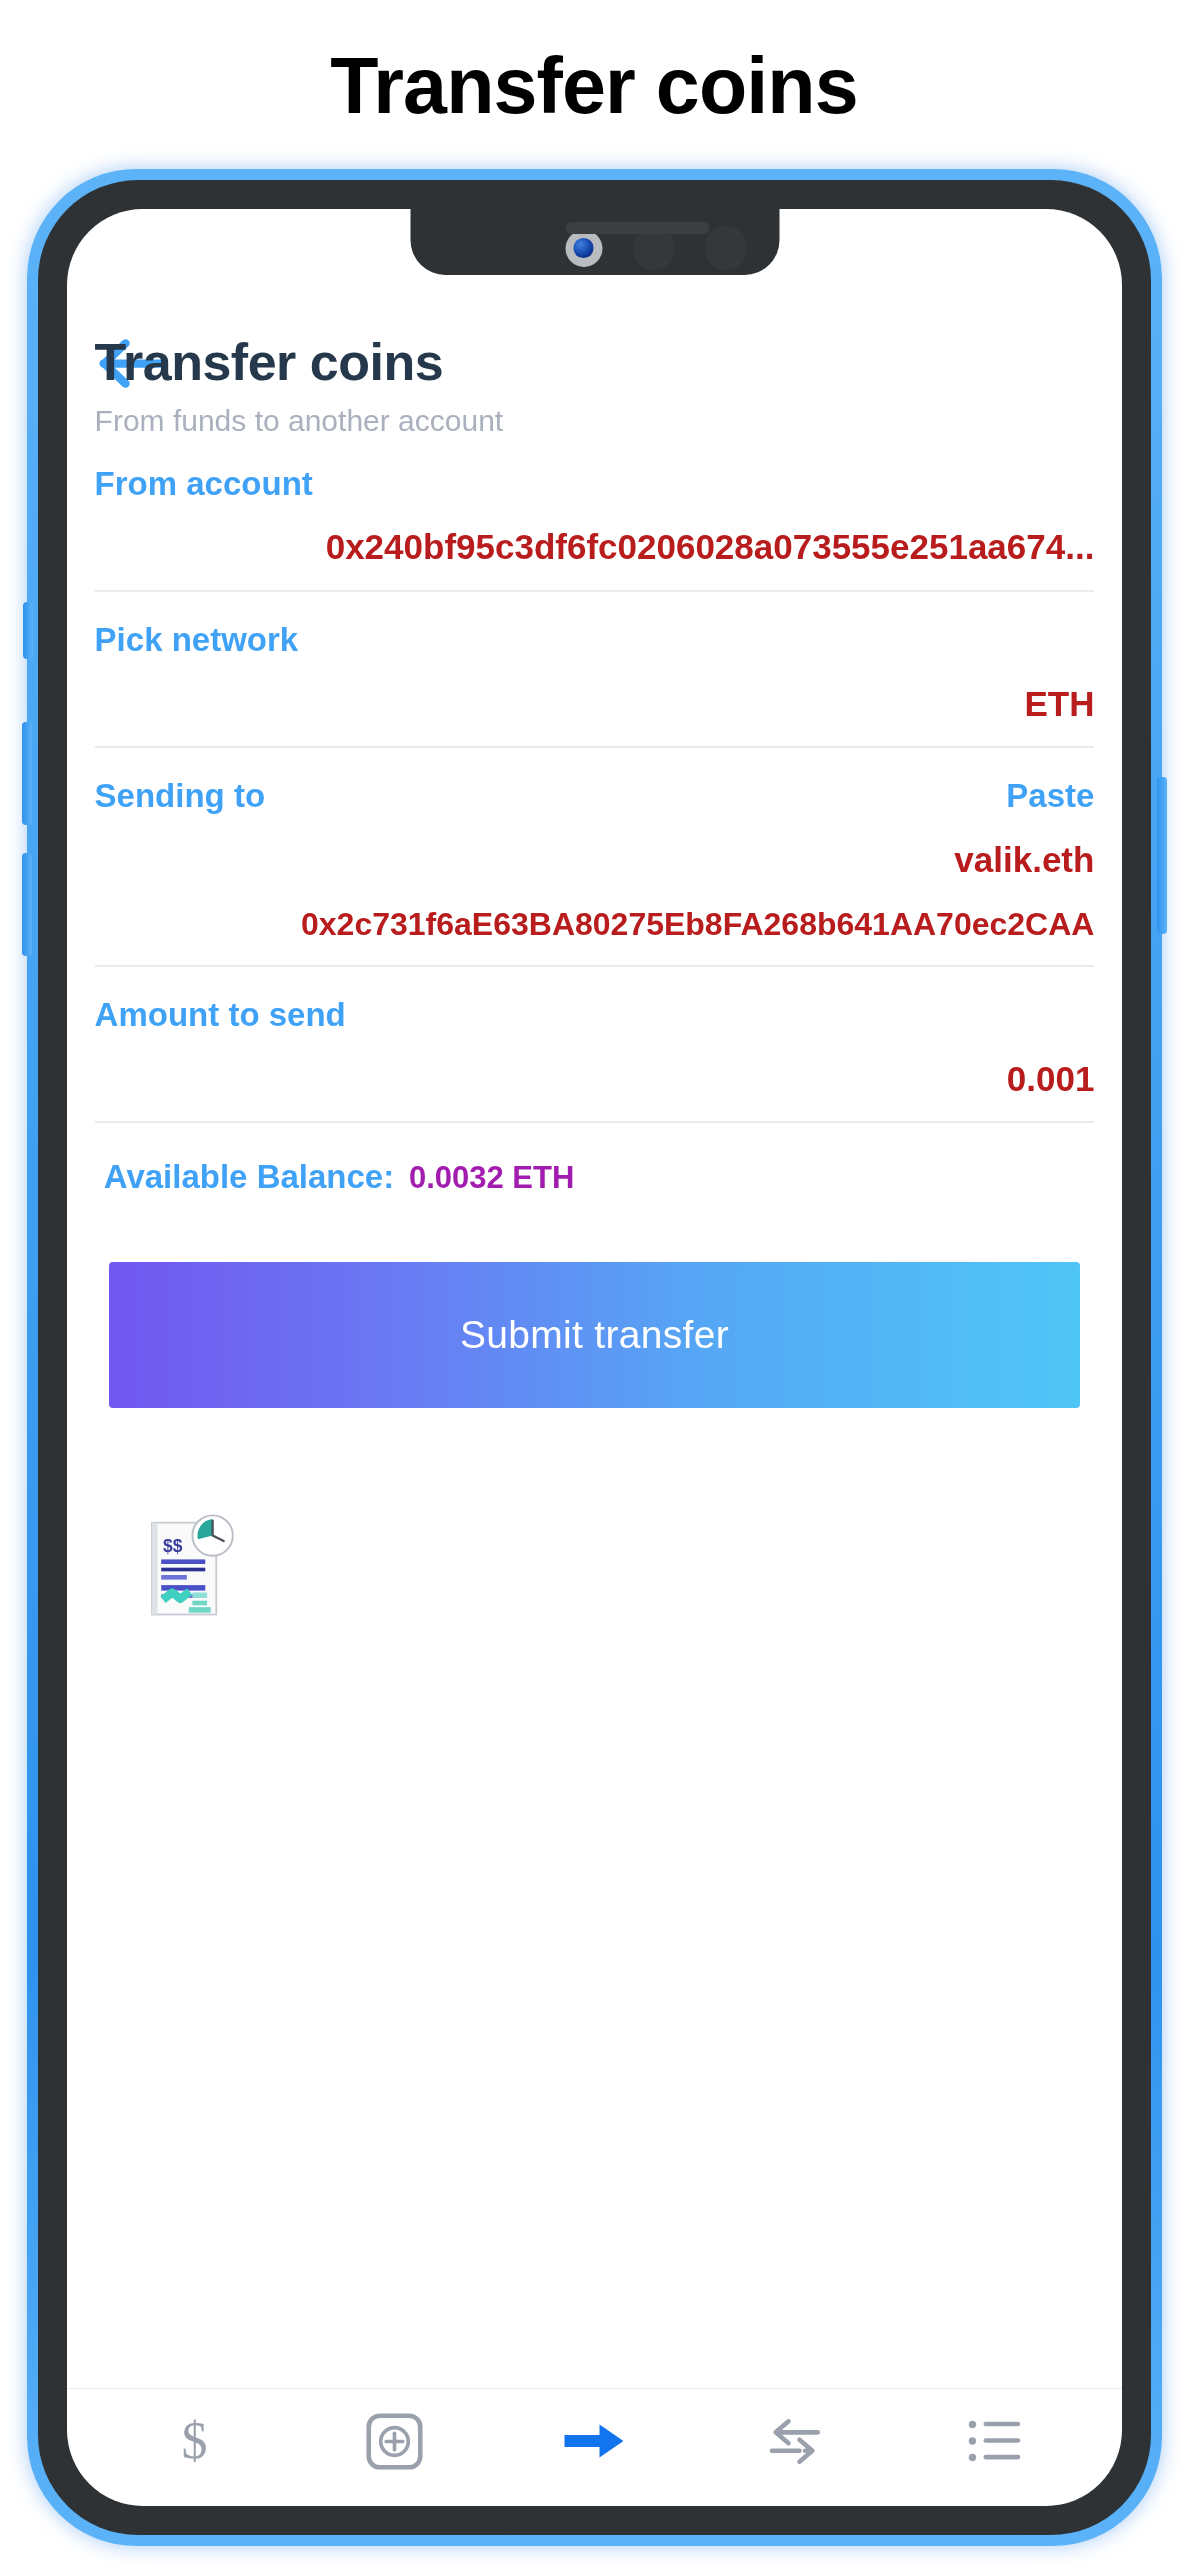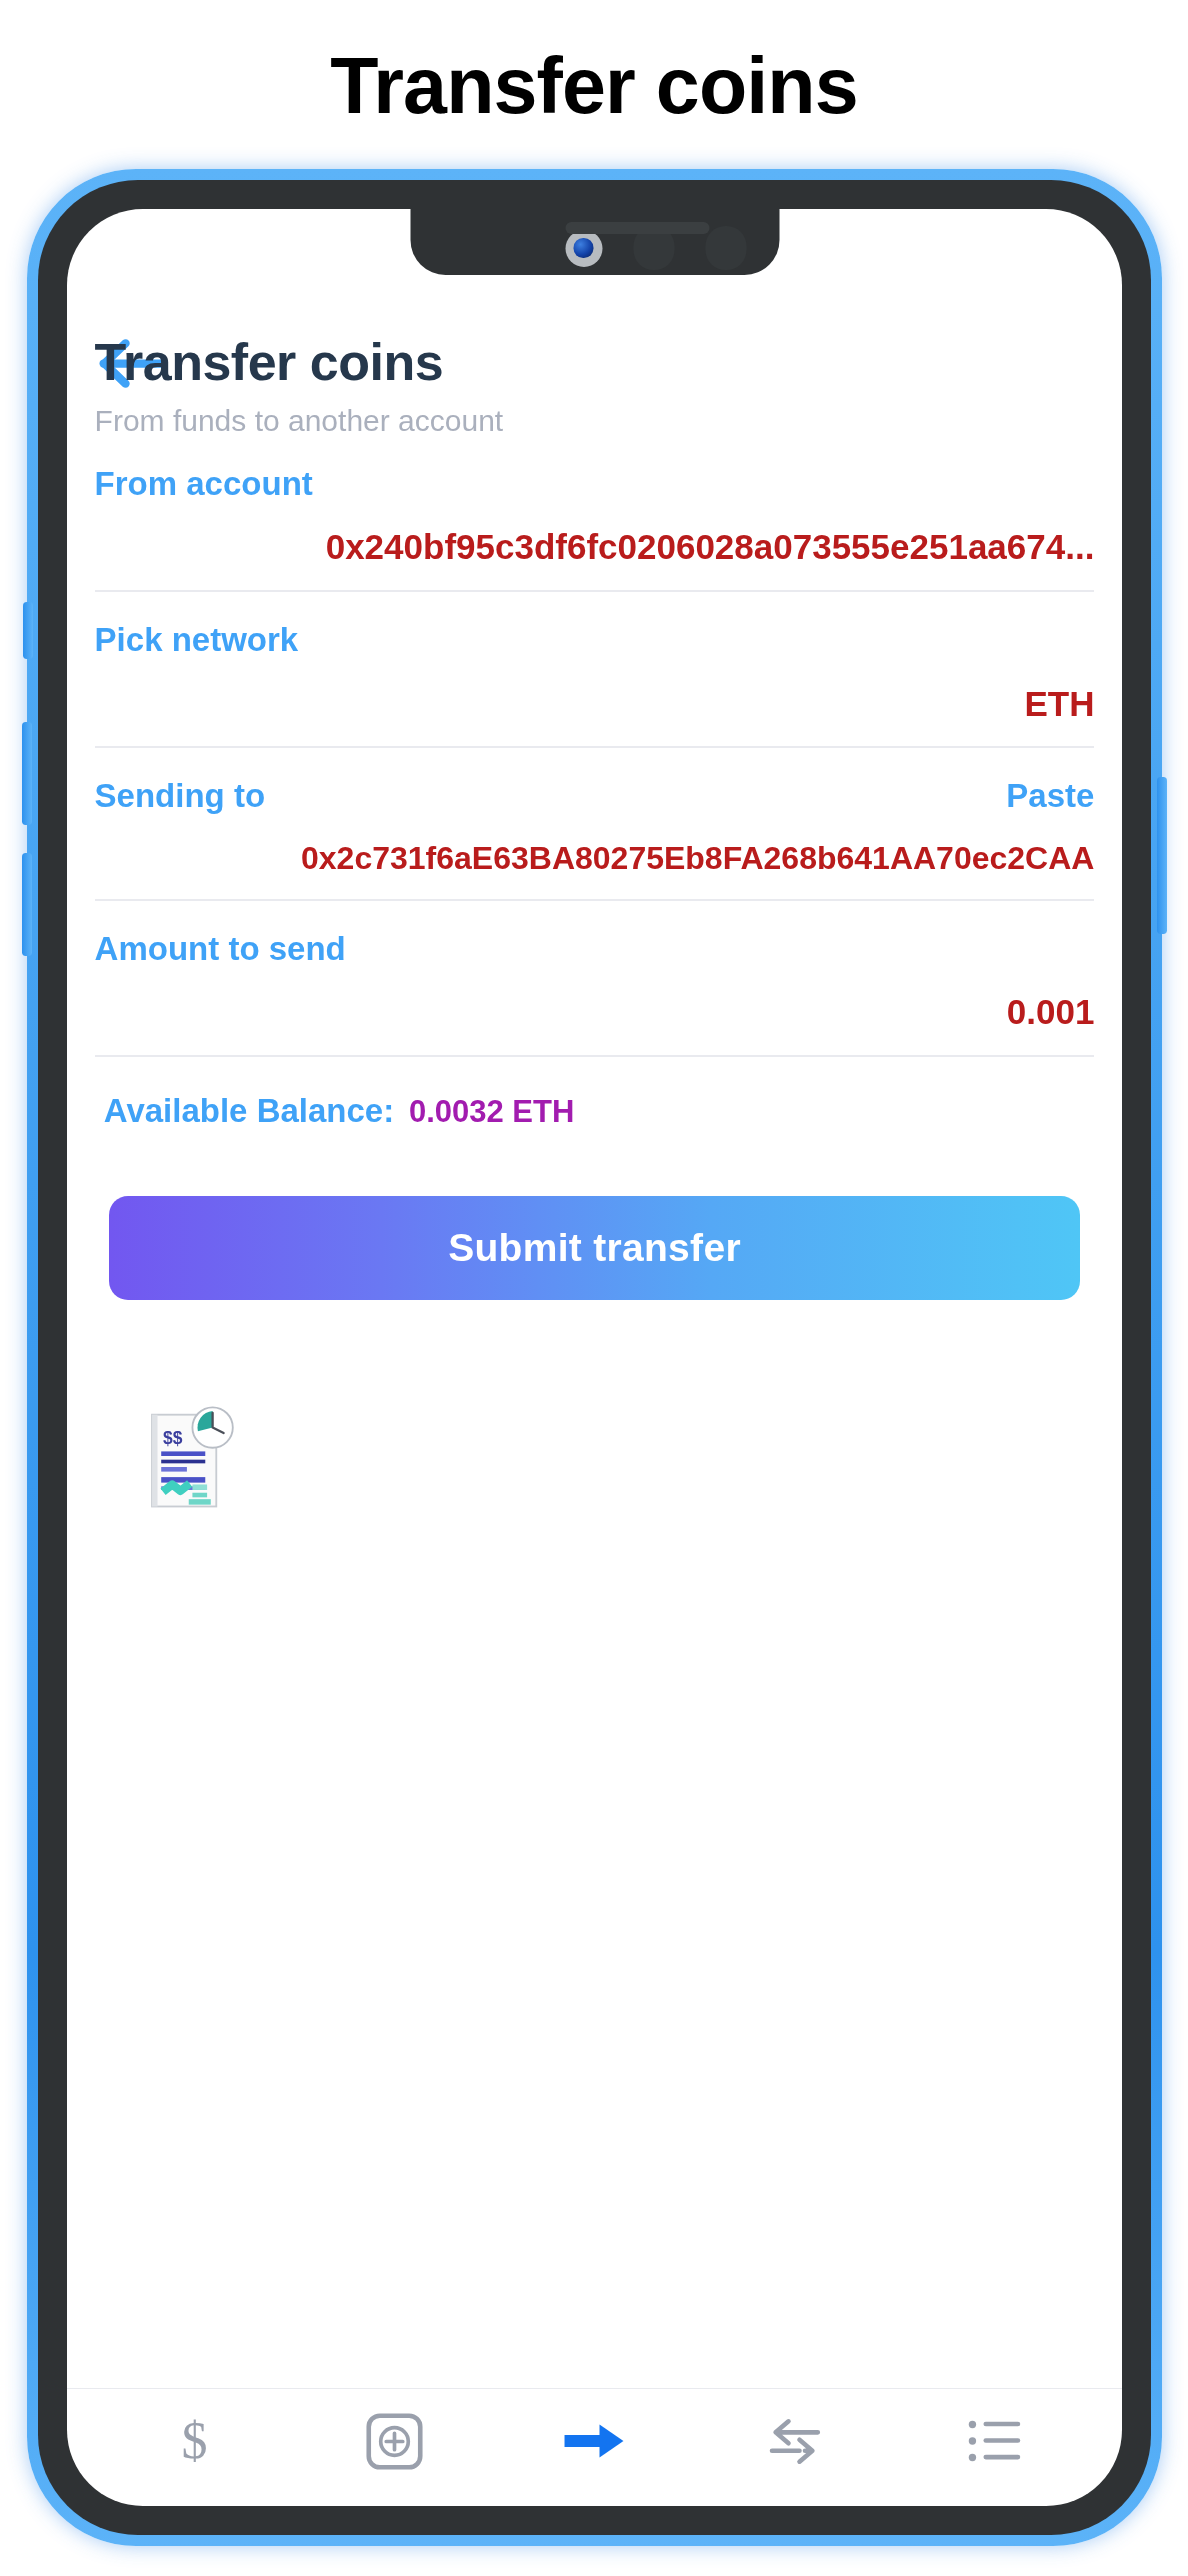--- a/index.html
+++ b/index.html
@@ -192,27 +192,27 @@
     color: #3fa2f7;
   }
   .balance-value {
     font-size: 31px;
     font-weight: bold;
     color: #a21caf;
   }
 
   .submit-btn {
     margin: 66px 14.7px 0 14.7px;
-    height: 104px;
-    border-radius: 19px;
+    height: 146px;
+    border-radius: 4px;
     border: none;
     background: linear-gradient(90deg, #7257f0 0%, #6a78f3 28%, #55a8f5 62%, #4fc6f6 100%);
     color: #ffffff;
     font-size: 39px;
-    font-weight: bold;
+    font-weight: normal;
     font-family: "Liberation Sans", sans-serif;
     letter-spacing: 0.3px;
     cursor: pointer;
   }
 
   
   .illus {
     margin-top: 100px;
     margin-left: 46px;
     width: 101px;
@@ -296,20 +296,21 @@
             </div>
             <div class="field-value">ETH</div>
             <div class="field-rule"></div>
           </div>
 
           <div class="field">
             <div class="field-label-row">
               <span class="field-label">Sending to</span>
               <span class="field-action">Paste</span>
             </div>
+            <div class="field-value">valik.eth</div>
             <div class="field-value small">0x2c731f6aE63BA80275Eb8FA268b641AA70ec2CAA</div>
             <div class="field-rule"></div>
           </div>
 
           <div class="field">
             <div class="field-label-row">
               <span class="field-label">Amount to send</span>
             </div>
             <div class="field-value">0.001</div>
             <div class="field-rule"></div>

